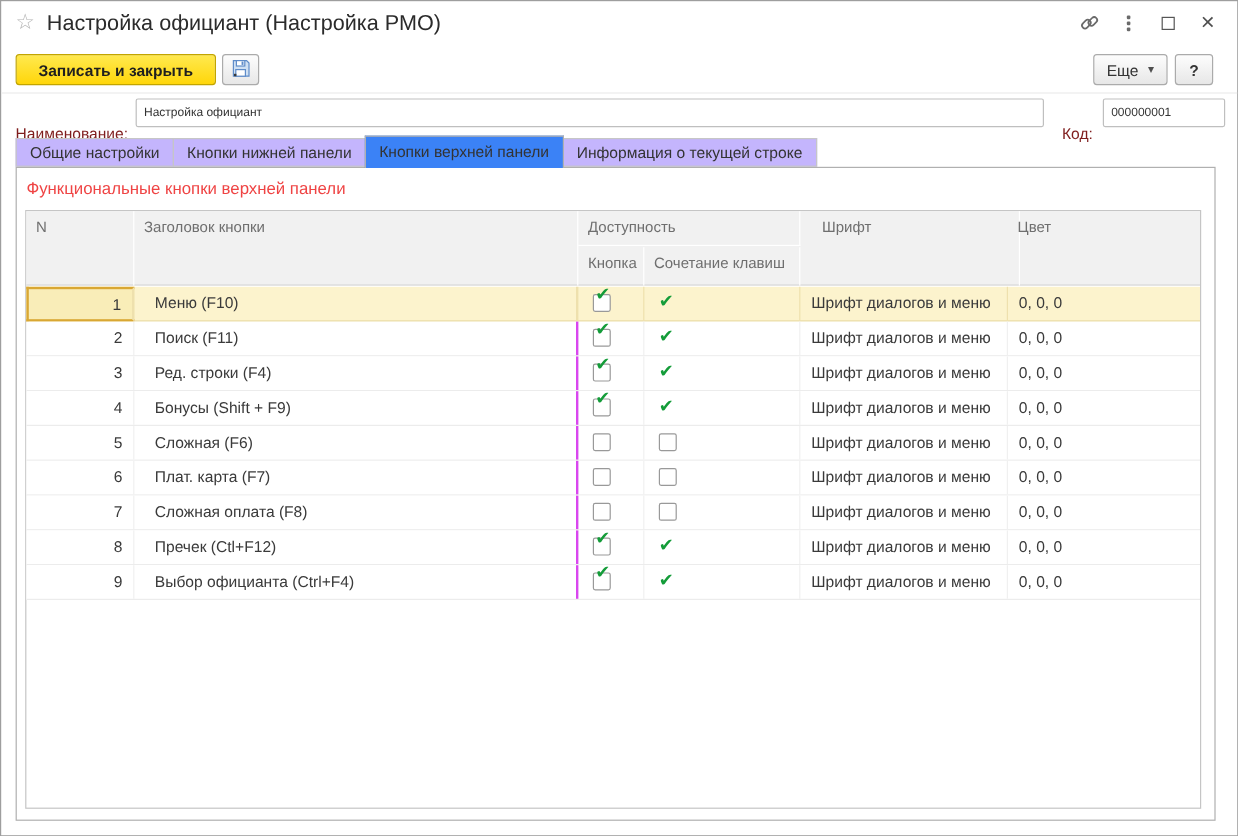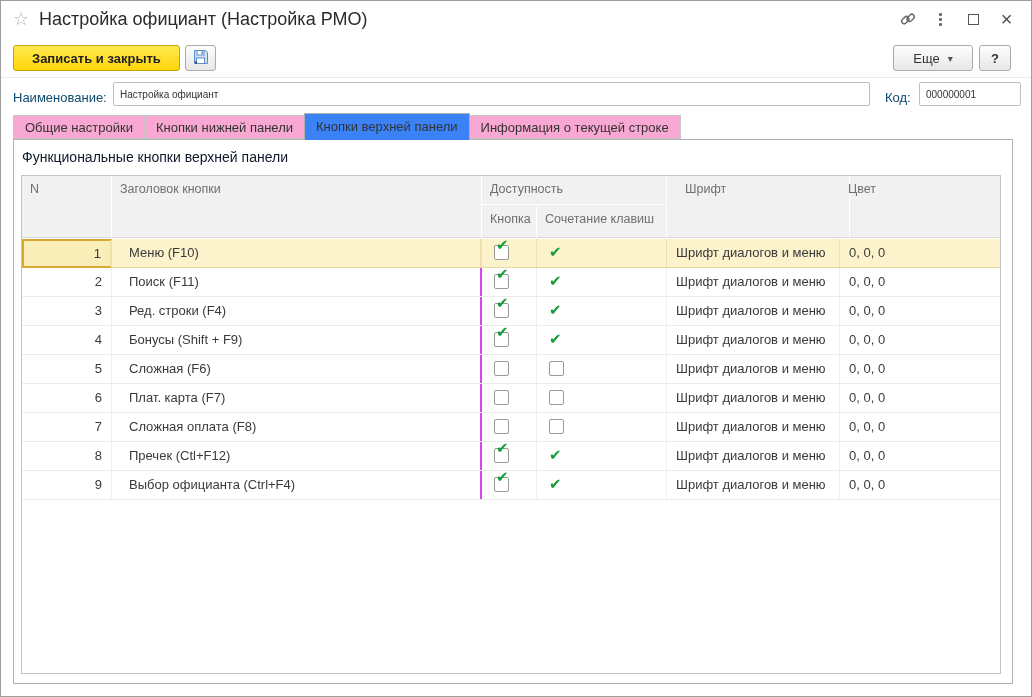--- a/index.html
+++ b/index.html
@@ -19,43 +19,43 @@
   .close-x { font-size:20px; line-height:20px; color:#4f4f4f; }
 
   
   .toolbar { position:absolute; top:37px; left:0; right:0; height:40px; border-bottom:1px solid #ececec; }
   .btn { position:absolute; top:7px; height:26px; border:1px solid #ababab; border-radius:3px;
          background:linear-gradient(#fdfdfd,#e7e7e7); font-size:13px; color:#333;
          display:flex; align-items:center; justify-content:center; cursor:pointer; }
   .btn-primary { left:12px; padding:0 18px; font-weight:bold; color:#1f1f1f;
                  background:linear-gradient(#ffe94f,#ffd60a); border:1px solid #c2a500; }
   .btn-save { left:184px; width:31px; }
-  .btn-more { right:58px; width:80px; gap:8px; }
+  .btn-more { right:58px; width:62px; gap:8px; }
   .btn-help { right:20px; width:32px; font-weight:bold; }
   .caret { font-size:10px; color:#4f4f4f; }
 
   
   .fieldrow { position:absolute; top:78px; left:0; right:0; height:30px; }
-  .flabel { position:absolute; top:4px; line-height:30px; color:#0c4a6e; }
+  .flabel { position:absolute; top:18px; line-height:30px; color:#7f1d1d; }
   .lbl-name { left:12px; }
   .lbl-code { left:884px; }
   .tinput { position:absolute; top:3px; height:24px; border:1px solid #bfbfbf; border-radius:2px;
             font-family:inherit; font-size:10px; color:#333; padding:0 6px; background:#fff; }
   .inp-name { left:112px; width:757px; }
   .inp-code { left:918px; width:102px; }
 
   
   .tabbar { position:absolute; top:112px; left:12px; right:12px; height:26px; display:flex; align-items:flex-end; z-index:3; }
-  .tab { height:24px; line-height:23px; padding:0 11px; background:#f9a8d4; border:1px solid #c6c6c6;
+  .tab { height:24px; line-height:23px; padding:0 11px; background:#c4b5fd; border:1px solid #c6c6c6;
          margin-right:-1px; color:#333; cursor:pointer; white-space:nowrap; }
   .tab.active { background:#3b82f6; border:1px solid #b0b0b0; border-bottom:none; height:27px; line-height:26px; margin-bottom:-1px; z-index:4; }
 
   
   .pane { position:absolute; top:138px; left:12px; width:1000px; height:545px; border:1px solid #b0b0b0; background:#fff; }
-  .pane-title { position:absolute; left:8px; top:9px; font-size:14px; color:#0f172a; }
+  .pane-title { position:absolute; left:8px; top:9px; font-size:14px; color:#ef4444; }
 
   
   .grid { position:absolute; left:7px; top:35px; width:980px; height:499px; border:1px solid #c5c5c5; background:#fff; }
   .thead { position:absolute; top:0; left:0; right:0; height:62px; background:#f1f1f1; border-bottom:1px solid #d8d8d8; }
   .th { position:absolute; padding:6px 8px; color:#6f6f6f; font-size:12.5px; overflow:hidden; white-space:nowrap; }
   .th-n        { left:0;    top:0;    width:90px;  height:62px; border-right:1px solid #fff; }
   .th-caption  { left:90px; top:0;    width:370px; height:62px; border-right:1px solid #fff; }
   .th-avail    { left:460px;top:0;    width:185px; height:29px; border-bottom:1px solid #fff; border-right:1px solid #fff; }
   .th-button   { left:460px;top:30px; width:55px;  height:32px; border-right:1px solid #fff; }
   .th-shortcut { left:515px;top:30px; width:130px; height:32px; border-right:1px solid #fff; }

